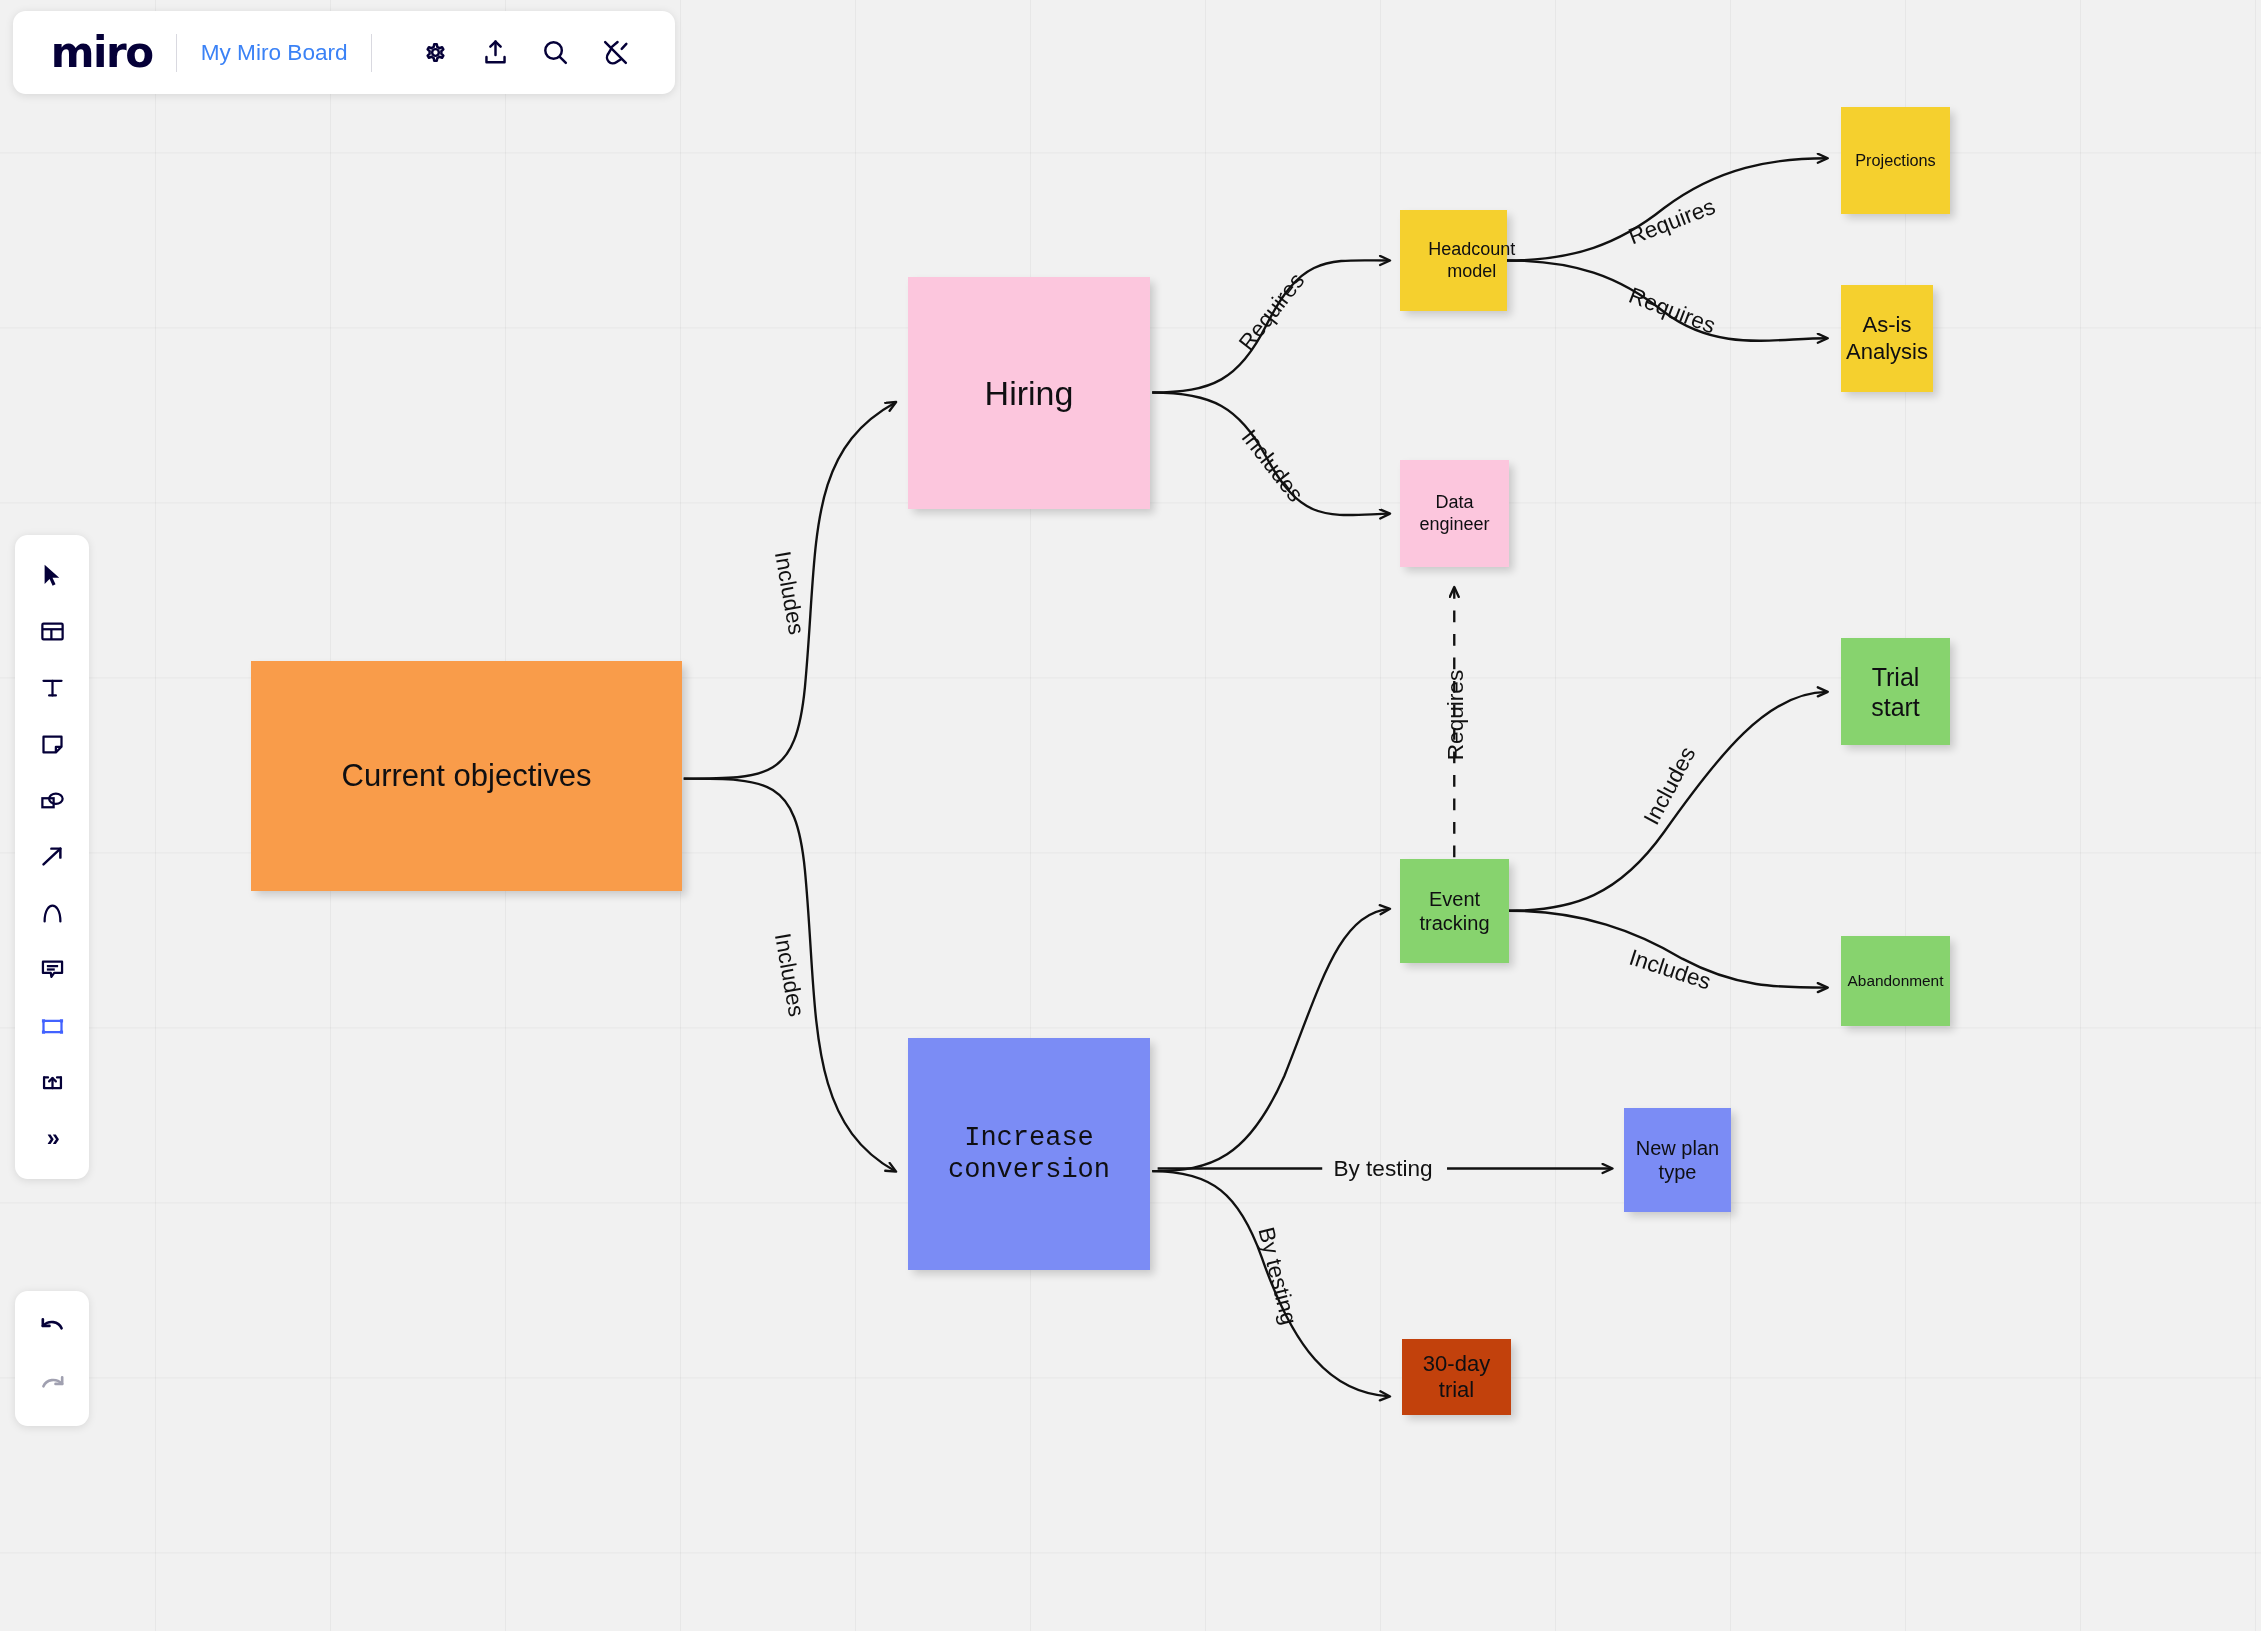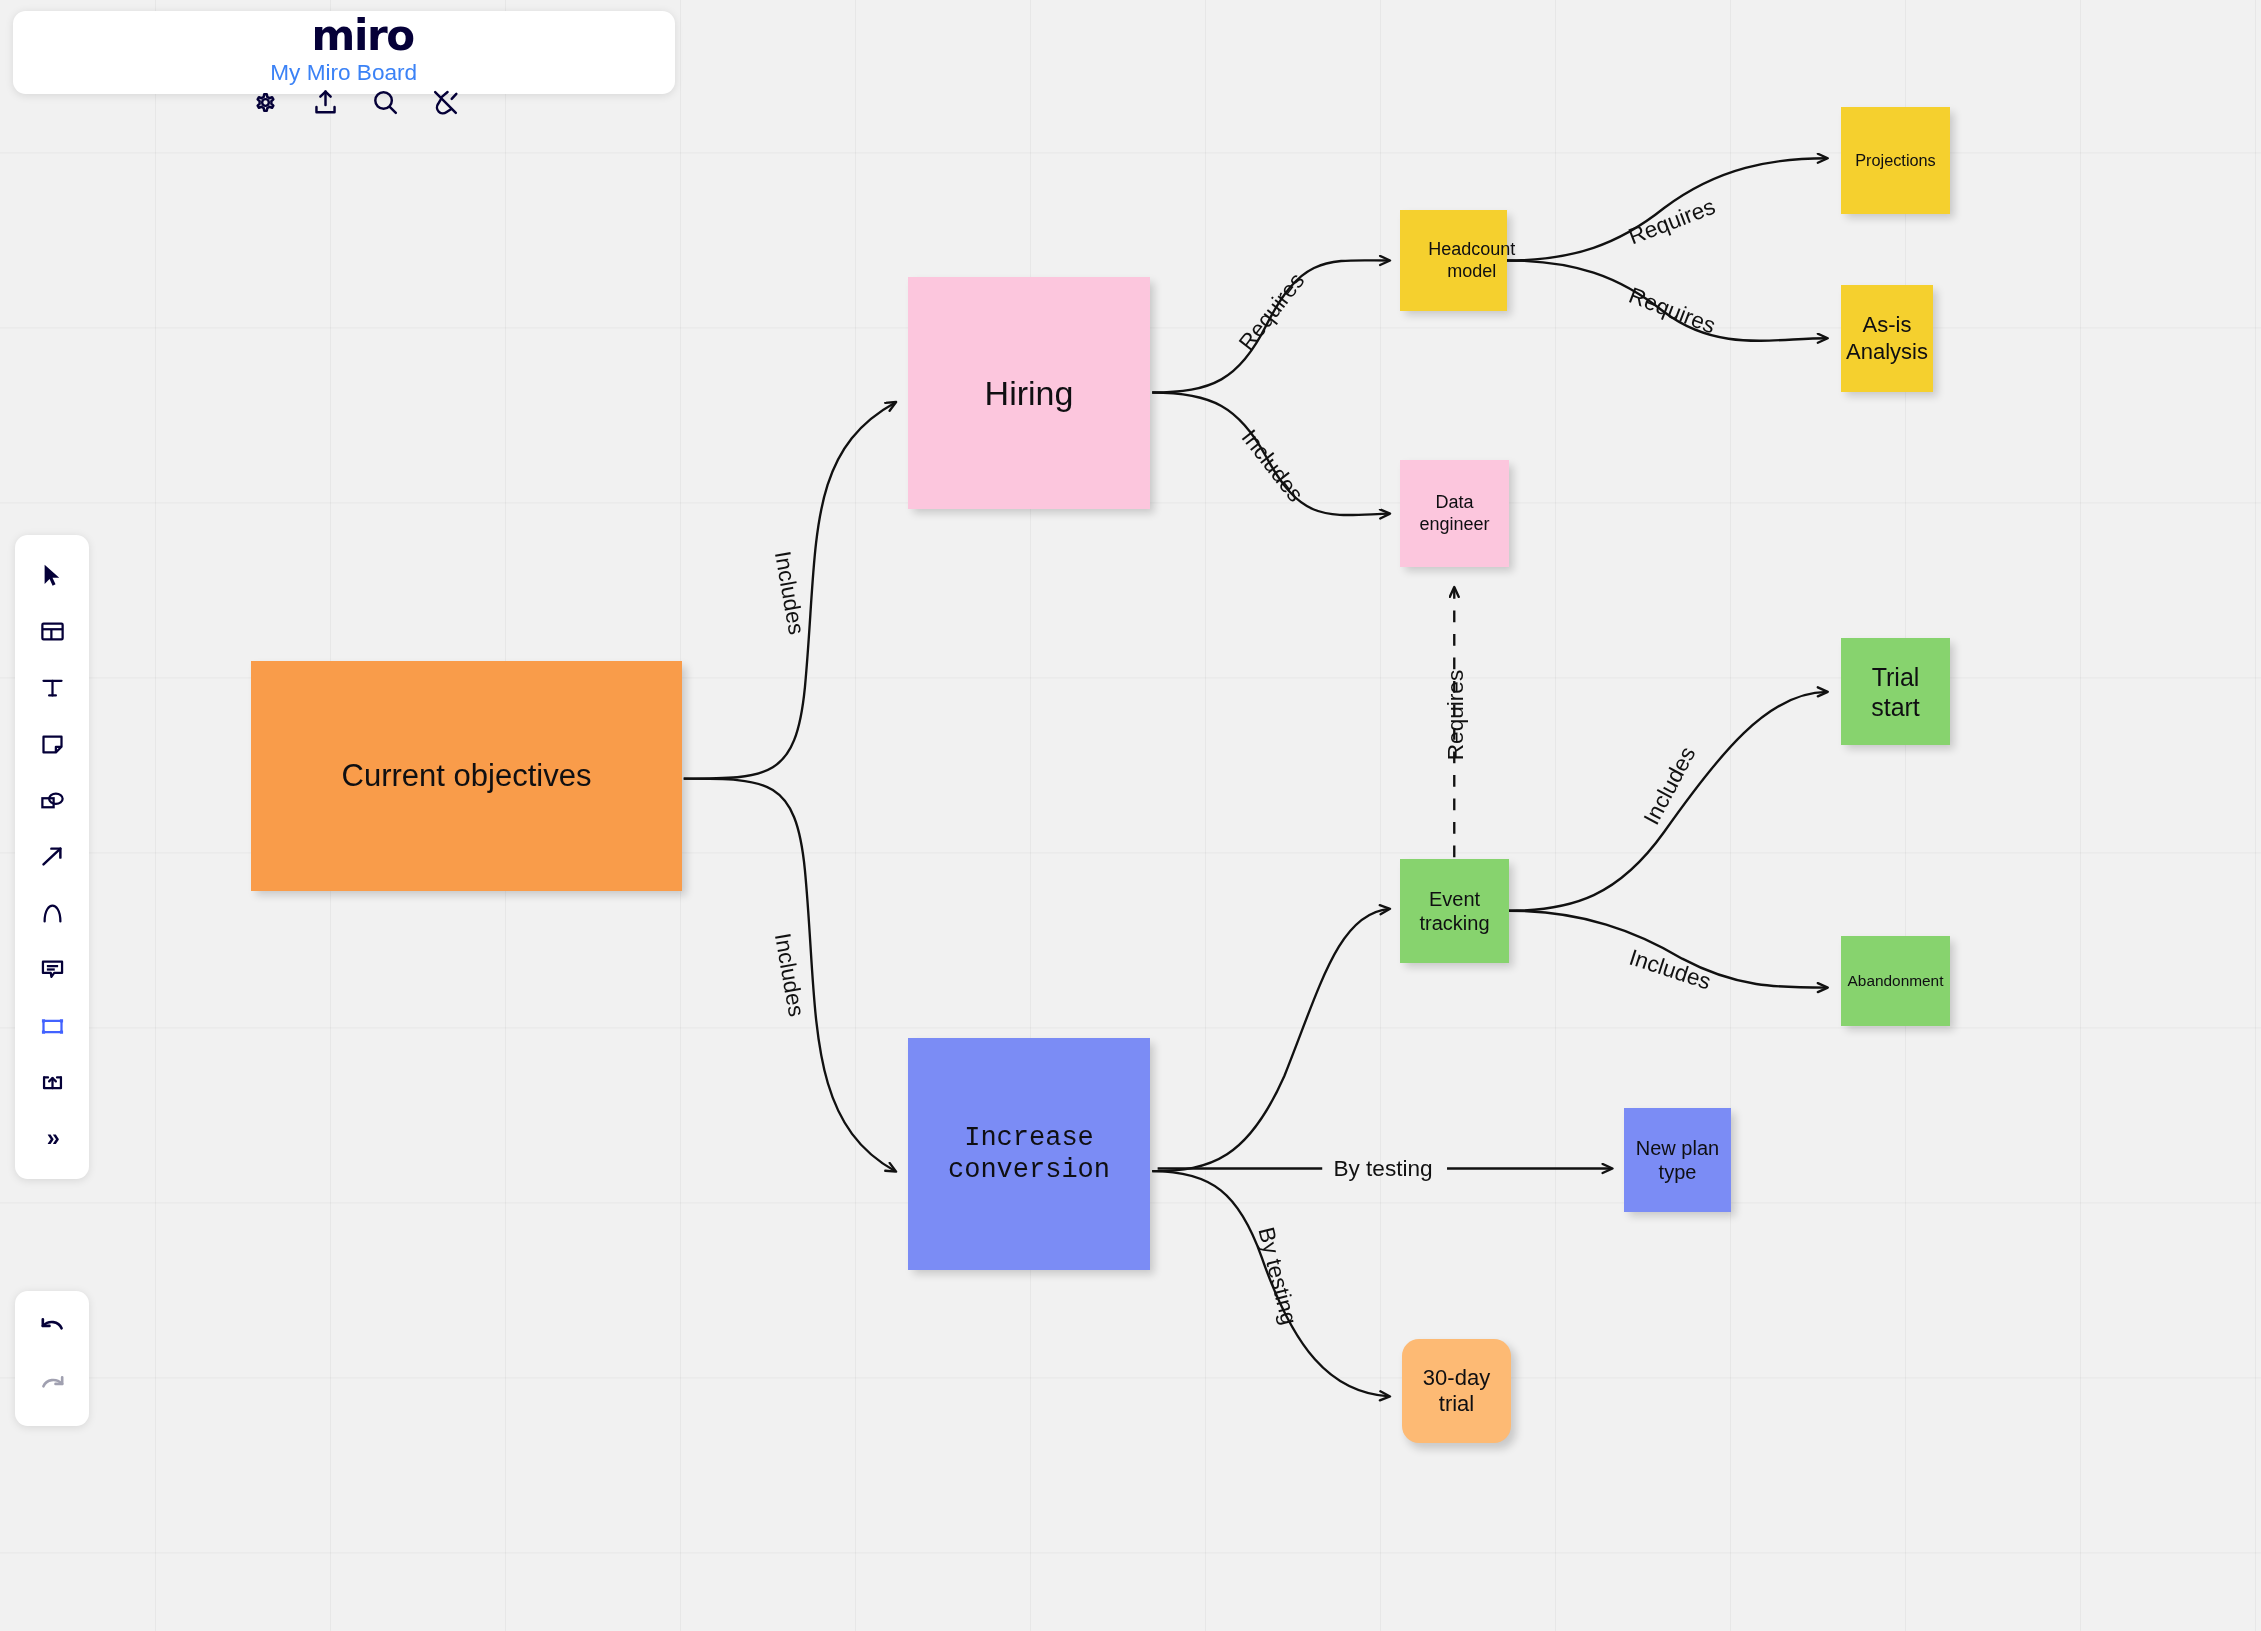--- a/index.html
+++ b/index.html
@@ -24,21 +24,20 @@
   
   #header {
     position: absolute;
     left: 12.7px; top: 11px;
     width: 662px; height: 83px;
     background: #ffffff;
     border-radius: 12.7px;
     box-shadow: 0 1.8px 9px rgba(0,0,0,0.10);
     display: flex; align-items: center;
     z-index: 40;
-    flex-direction: column;
   }
   .miro-logo {
     font-family: "DejaVu Sans", sans-serif;
     font-size: 42px;
     font-weight: 700;
     letter-spacing: -1.4px;
     color: #050038;
     margin-left: 38px;
   }
   .hdr-div {
@@ -295,21 +294,21 @@
 </div>
 <div class="note" id="n-headcount-model" style="left: 1400px; top: 210px; width: 107px; height: 101px; background: rgb(245, 208, 46); font-size: 18px; padding-left: 40px;">
   <span>Headcount model</span>
 </div>
 <div class="note" id="n-data-engineer" style="left: 1400px; top: 460px; width: 109px; height: 107px; background: rgb(252, 198, 221); font-size: 18px;">
   <span>Data engineer</span>
 </div>
 <div class="note" id="n-event-tracking" style="left: 1400px; top: 859px; width: 109px; height: 104px; background: rgb(135, 211, 110); font-size: 20px;">
   <span>Event tracking</span>
 </div>
-<div class="note" id="n-thirty-day-trial" style="left: 1402px; top: 1339px; width: 109px; height: 104px; background: #fdba74; font-size: 22px; border-radius: 17px;">
+<div class="note" id="n-thirty-day-trial" style="left: 1402px; top: 1339px; width: 109px; height: 76px; background: #c2410c; font-size: 22px;">
   <span>30-day trial</span>
 </div>
 <div class="note" id="n-projections" style="left: 1841px; top: 107px; width: 109px; height: 107px; background: rgb(245, 208, 46); font-size: 16.3px;">
   <span>Projections</span>
 </div>
 <div class="note" id="n-as-is-analysis" style="left: 1841px; top: 285px; width: 92px; height: 107px; background: rgb(245, 208, 46); font-size: 22px; align-items: center;">
   <span>As-is Analysis</span>
 </div>
 <div class="note" id="n-trial-start" style="left: 1841px; top: 638px; width: 109px; height: 107px; background: rgb(135, 211, 110); font-size: 25px;">
   <span>Trial start</span>

